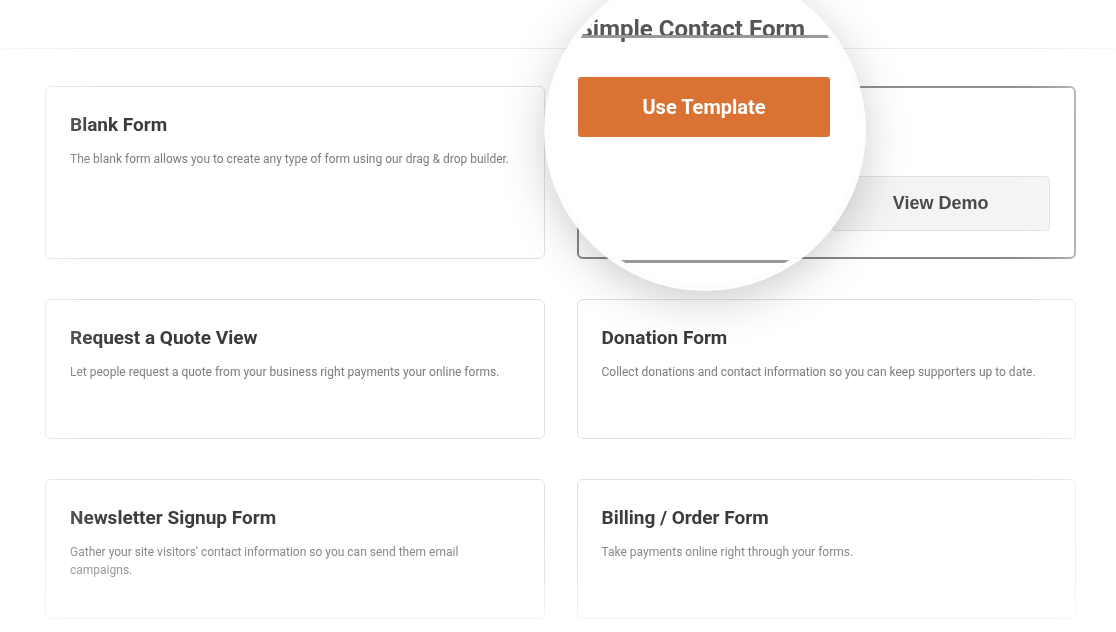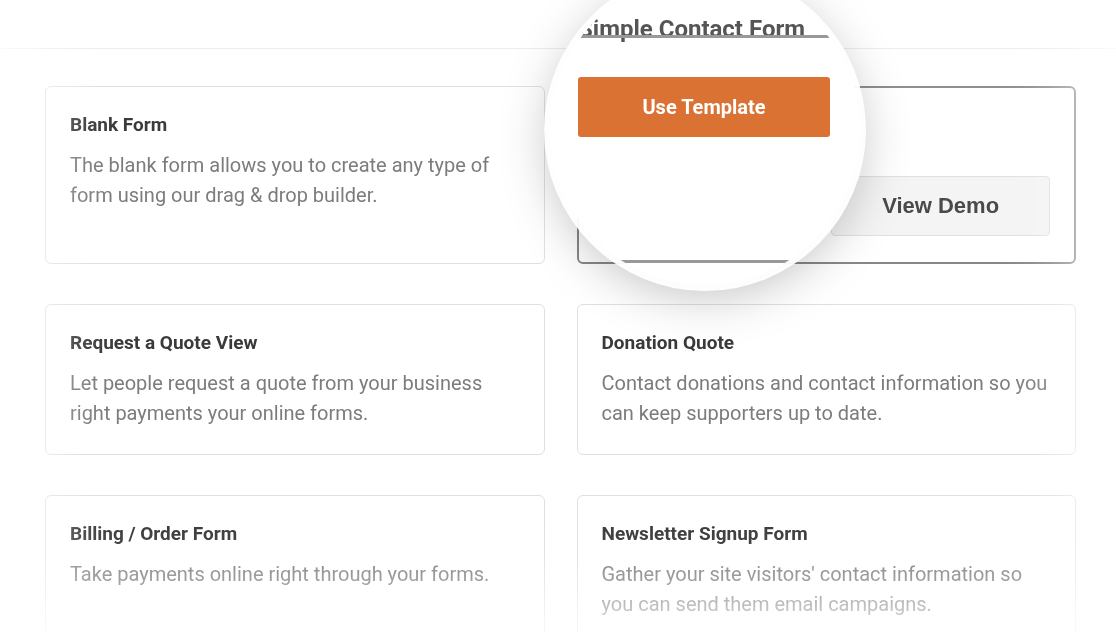--- a/index.html
+++ b/index.html
@@ -43,38 +43,38 @@
       border: 2px solid #888;
       position: relative;
     }
     .card-title {
       font-size: 19px;
       font-weight: 700;
       color: #3a3a3a;
       margin-bottom: 14px;
     }
     .card-desc {
-      font-size: 20px;
+      font-size: 12px;
       color: #7c7c7c;
       line-height: 1.5;
     }
     .featured-title {
       font-size: 26px;
       font-weight: 700;
       color: #555;
       margin-bottom: 32px;
     }
     .button-row {
       display: flex;
       gap: 12px;
     }
     .btn {
       flex: 1;
       padding: 16px 20px;
-      font-size: 22px;
+      font-size: 18px;
       font-weight: 600;
       border-radius: 4px;
       text-align: center;
       cursor: pointer;
       border: none;
     }
     .btn-primary {
       background: #d97233;
       color: #fff;
     }
@@ -160,32 +160,32 @@
       <button class="btn btn-secondary">View Demo</button>
     </div>
   </div>
 
   <div class="card">
     <div class="card-title">Request a Quote View</div>
     <div class="card-desc">Let people request a quote from your business right payments your online forms.</div>
   </div>
 
   <div class="card">
-    <div class="card-title">Donation Quote</div>
-    <div class="card-desc">Contact donations and contact information so you can keep supporters up to date.</div>
+    <div class="card-title">Donation Form</div>
+    <div class="card-desc">Collect donations and contact information so you can keep supporters up to date.</div>
+  </div>
+
+  <div class="card">
+    <div class="card-title">Newsletter Signup Form</div>
+    <div class="card-desc">Gather your site visitors' contact information so you can send them email campaigns.</div>
   </div>
 
   <div class="card">
     <div class="card-title">Billing / Order Form</div>
     <div class="card-desc">Take payments online right through your forms.</div>
-  </div>
-
-  <div class="card">
-    <div class="card-title">Newsletter Signup Form</div>
-    <div class="card-desc">Gather your site visitors' contact information so you can send them email campaigns.</div>
   </div>
 
 </div>
 
 <div class="lens">
   <div class="lens-divider-top"></div>
   <div class="lens-content">
     <div class="lens-title">Simple Contact Form</div>
     <div class="lens-btn">Use Template</div>
   </div>

